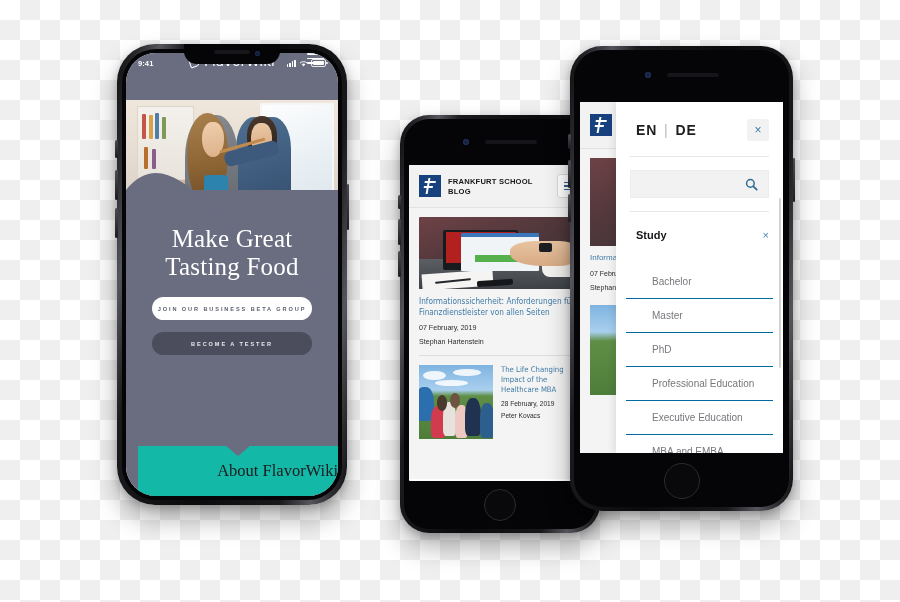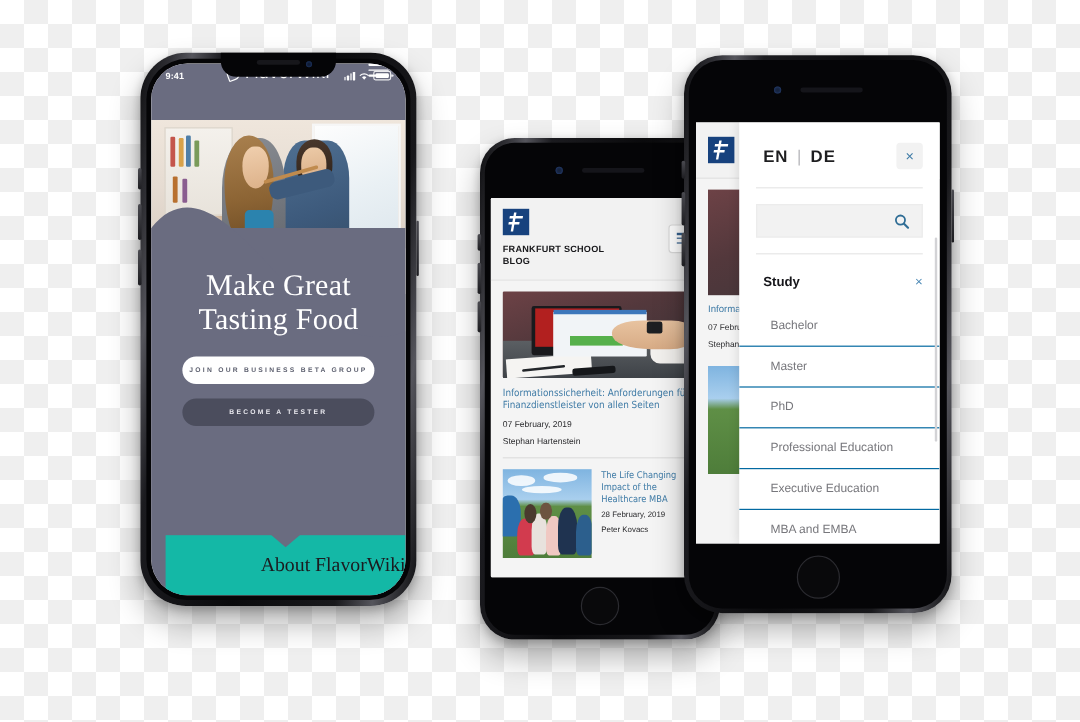--- a/index.html
+++ b/index.html
@@ -101,21 +101,21 @@
 
   
   #p2{left:400px;top:115px;width:200px;height:418px;}
   #p2 .shell{border-radius:29px;}
   #p2 .inner{border-radius:25px;inset:4px;}
   #p2 .screen{left:9px;right:9px;top:50px;bottom:52px;border-radius:1px;}
   #p2 .topbar-hw{top:24px;}
   #p2 .homebtn{bottom:12px;width:30px;height:30px;}
 
   .fs-head{background:#f2f2f2;border-bottom:1px solid #e2e2e2;padding:9px 10px;display:flex;align-items:center;justify-content:space-between;}
-  .fs-brand{display:flex;align-items:flex-start;gap:7px;flex-direction:column;}
+  .fs-brand{display:flex;align-items:flex-end;gap:7px;}
   .fs-logo{width:22px;height:22px;background:#17427e;position:relative;flex:none;}
   .fs-logo:after{content:"";position:absolute;left:5px;top:3px;width:11px;height:16px;
      background:
       linear-gradient(#fff,#fff) 0 3px/11px 2px no-repeat,
       linear-gradient(#fff,#fff) 0 8px/9px 2px no-repeat,
       linear-gradient(#fff,#fff) 3px 0/2px 16px no-repeat;
      transform:skewX(-10deg);}
   .fs-name{font-size:7.6px;font-weight:700;color:#18181b;line-height:1.35;letter-spacing:.2px;}
   .fs-burger{width:22px;height:22px;border:1px solid #d9d9d9;background:#fff;border-radius:3px;display:flex;flex-direction:column;justify-content:center;align-items:center;gap:2.2px;cursor:pointer;}
   .fs-burger span{display:block;width:11px;height:1.4px;background:#35618f;}
@@ -169,21 +169,21 @@
   .m-lang span{cursor:pointer;}
   .m-lang .sep{color:#b9b9bd;font-weight:400;cursor:default;}
   .m-close{width:22px;height:22px;background:#f2f2f2;border-radius:3px;display:flex;align-items:center;justify-content:center;color:#3f7ba6;font-size:12px;line-height:1;cursor:pointer;}
   .m-div{height:1px;background:#e6e6e6;margin:0 14px;}
   .m-searchwrap{padding:13px 14px;}
   .m-search{height:26px;background:#f2f2f2;border:1px solid #ececec;display:flex;align-items:center;justify-content:flex-end;padding-right:10px;cursor:text;}
   .m-search svg{display:block;}
   .m-sec{display:flex;align-items:center;justify-content:space-between;padding:17px 14px 14px 20px;}
   .m-sec h3{margin:0;font-size:11px;font-weight:700;color:#16161a;}
   .m-secx{color:#4a87b4;font-size:11px;cursor:pointer;}
-  .m-list{list-style:none;margin:0;padding:0;}
+  .m-list{list-style:none;margin:10px;padding:0;}
   .m-list li{padding:11px 14px 11px 26px;font-size:10px;color:#77777c;border-top:1px solid #0369a1;cursor:pointer;font-weight:400;}
   .m-list li:first-child{border-top:none;}
   .m-scroll{position:absolute;right:2px;top:96px;width:2px;height:170px;background:#d3d3d6;border-radius:2px;}
 </style>
 </head>
 <body>
 
 <div class="stage">
 
   <div class="phone" id="p1">

